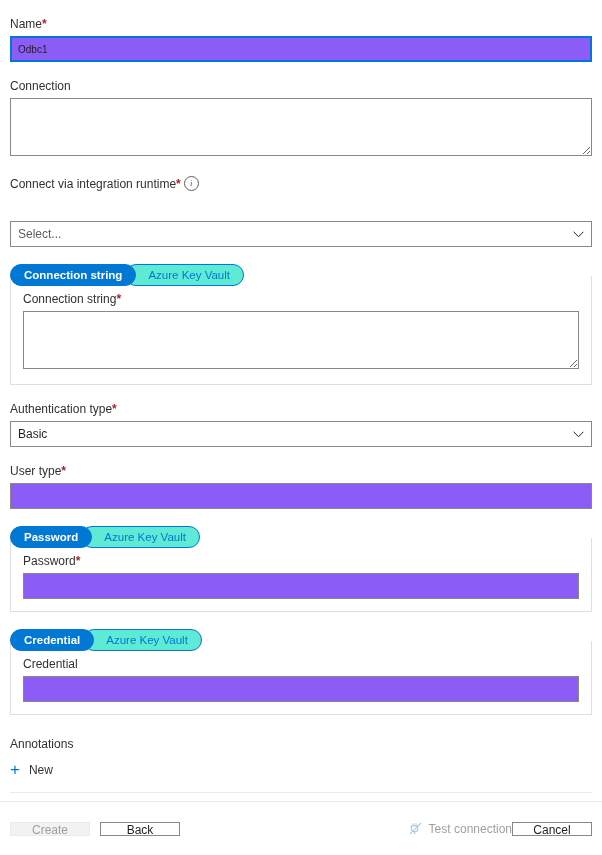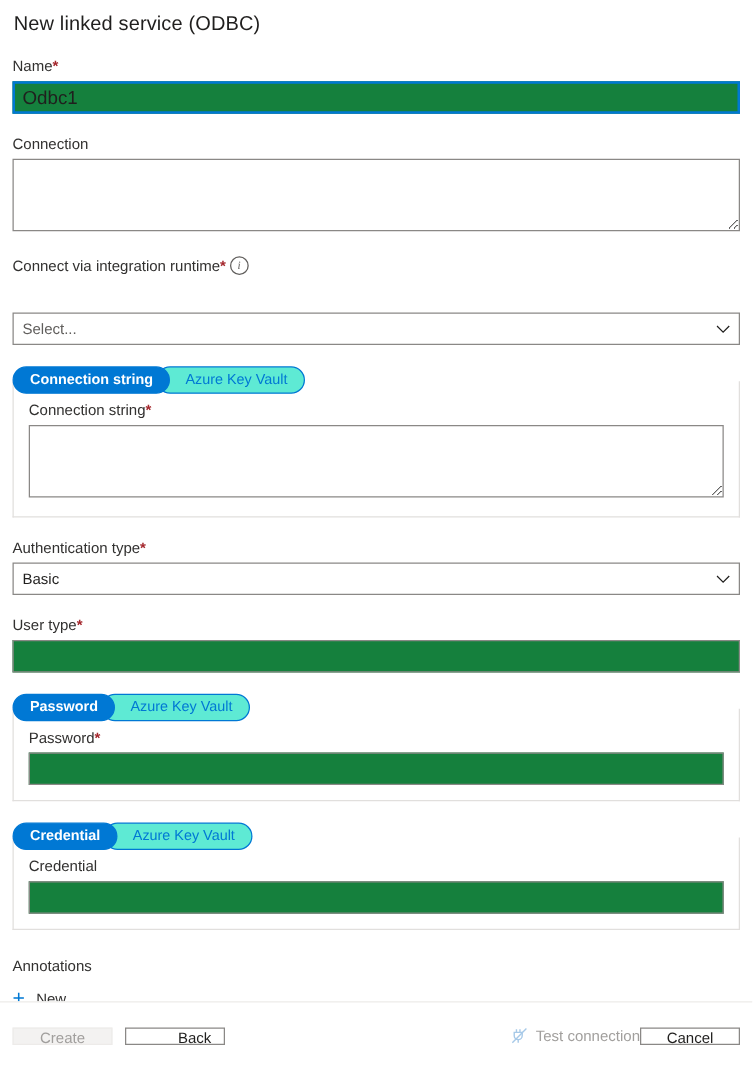--- a/index.html
+++ b/index.html
@@ -63,23 +63,23 @@
     color: #605e5c;
     font-family: "Liberation Serif", serif;
     font-style: italic;
     margin-left: 3px;
   }
   input.txt {
     box-sizing: border-box;
     width: 100%;
     height: 26px;
     border: 1px solid #8a8886;
-    background: #15803d;
+    background: #8b5cf6;
     font-family: "Liberation Sans", sans-serif;
-    font-size: 15px;
+    font-size: 10px;
     color: #201f1e;
     padding: 0 7px;
     outline: none;
   }
   input.txt.focused {
     border: 2px solid #0078d4;
     padding: 0 6px;
   }
   textarea.ta {
     box-sizing: border-box;
@@ -208,21 +208,20 @@
     padding: 0 10px;
   }
   .btn.disabled {
     color: #a19f9d;
     border-color: #edebe9;
     background: #f3f2f1;
     cursor: default;
   }
   .btn + .btn {
     margin-left: 10px;
-    text-align: right;
   }
   .footer-right {
     margin-left: auto;
     display: flex;
     align-items: center;
   }
   .test-conn {
     display: flex;
     align-items: center;
     gap: 6px;
@@ -237,21 +236,20 @@
   .sr {
     font-size: 12px;
   }
 </style>
 </head>
 <body>
 
 <div class="panel">
   <div class="content">
 
-    <div class="page-title">New linked service (ODBC)</div>
 
     
     <div class="field-label">
       <span>Name</span>
       <span class="req">*</span>
     </div>
     <input class="txt focused" type="text" value="Odbc1" style="">
 
     
     <div class="field-label">

